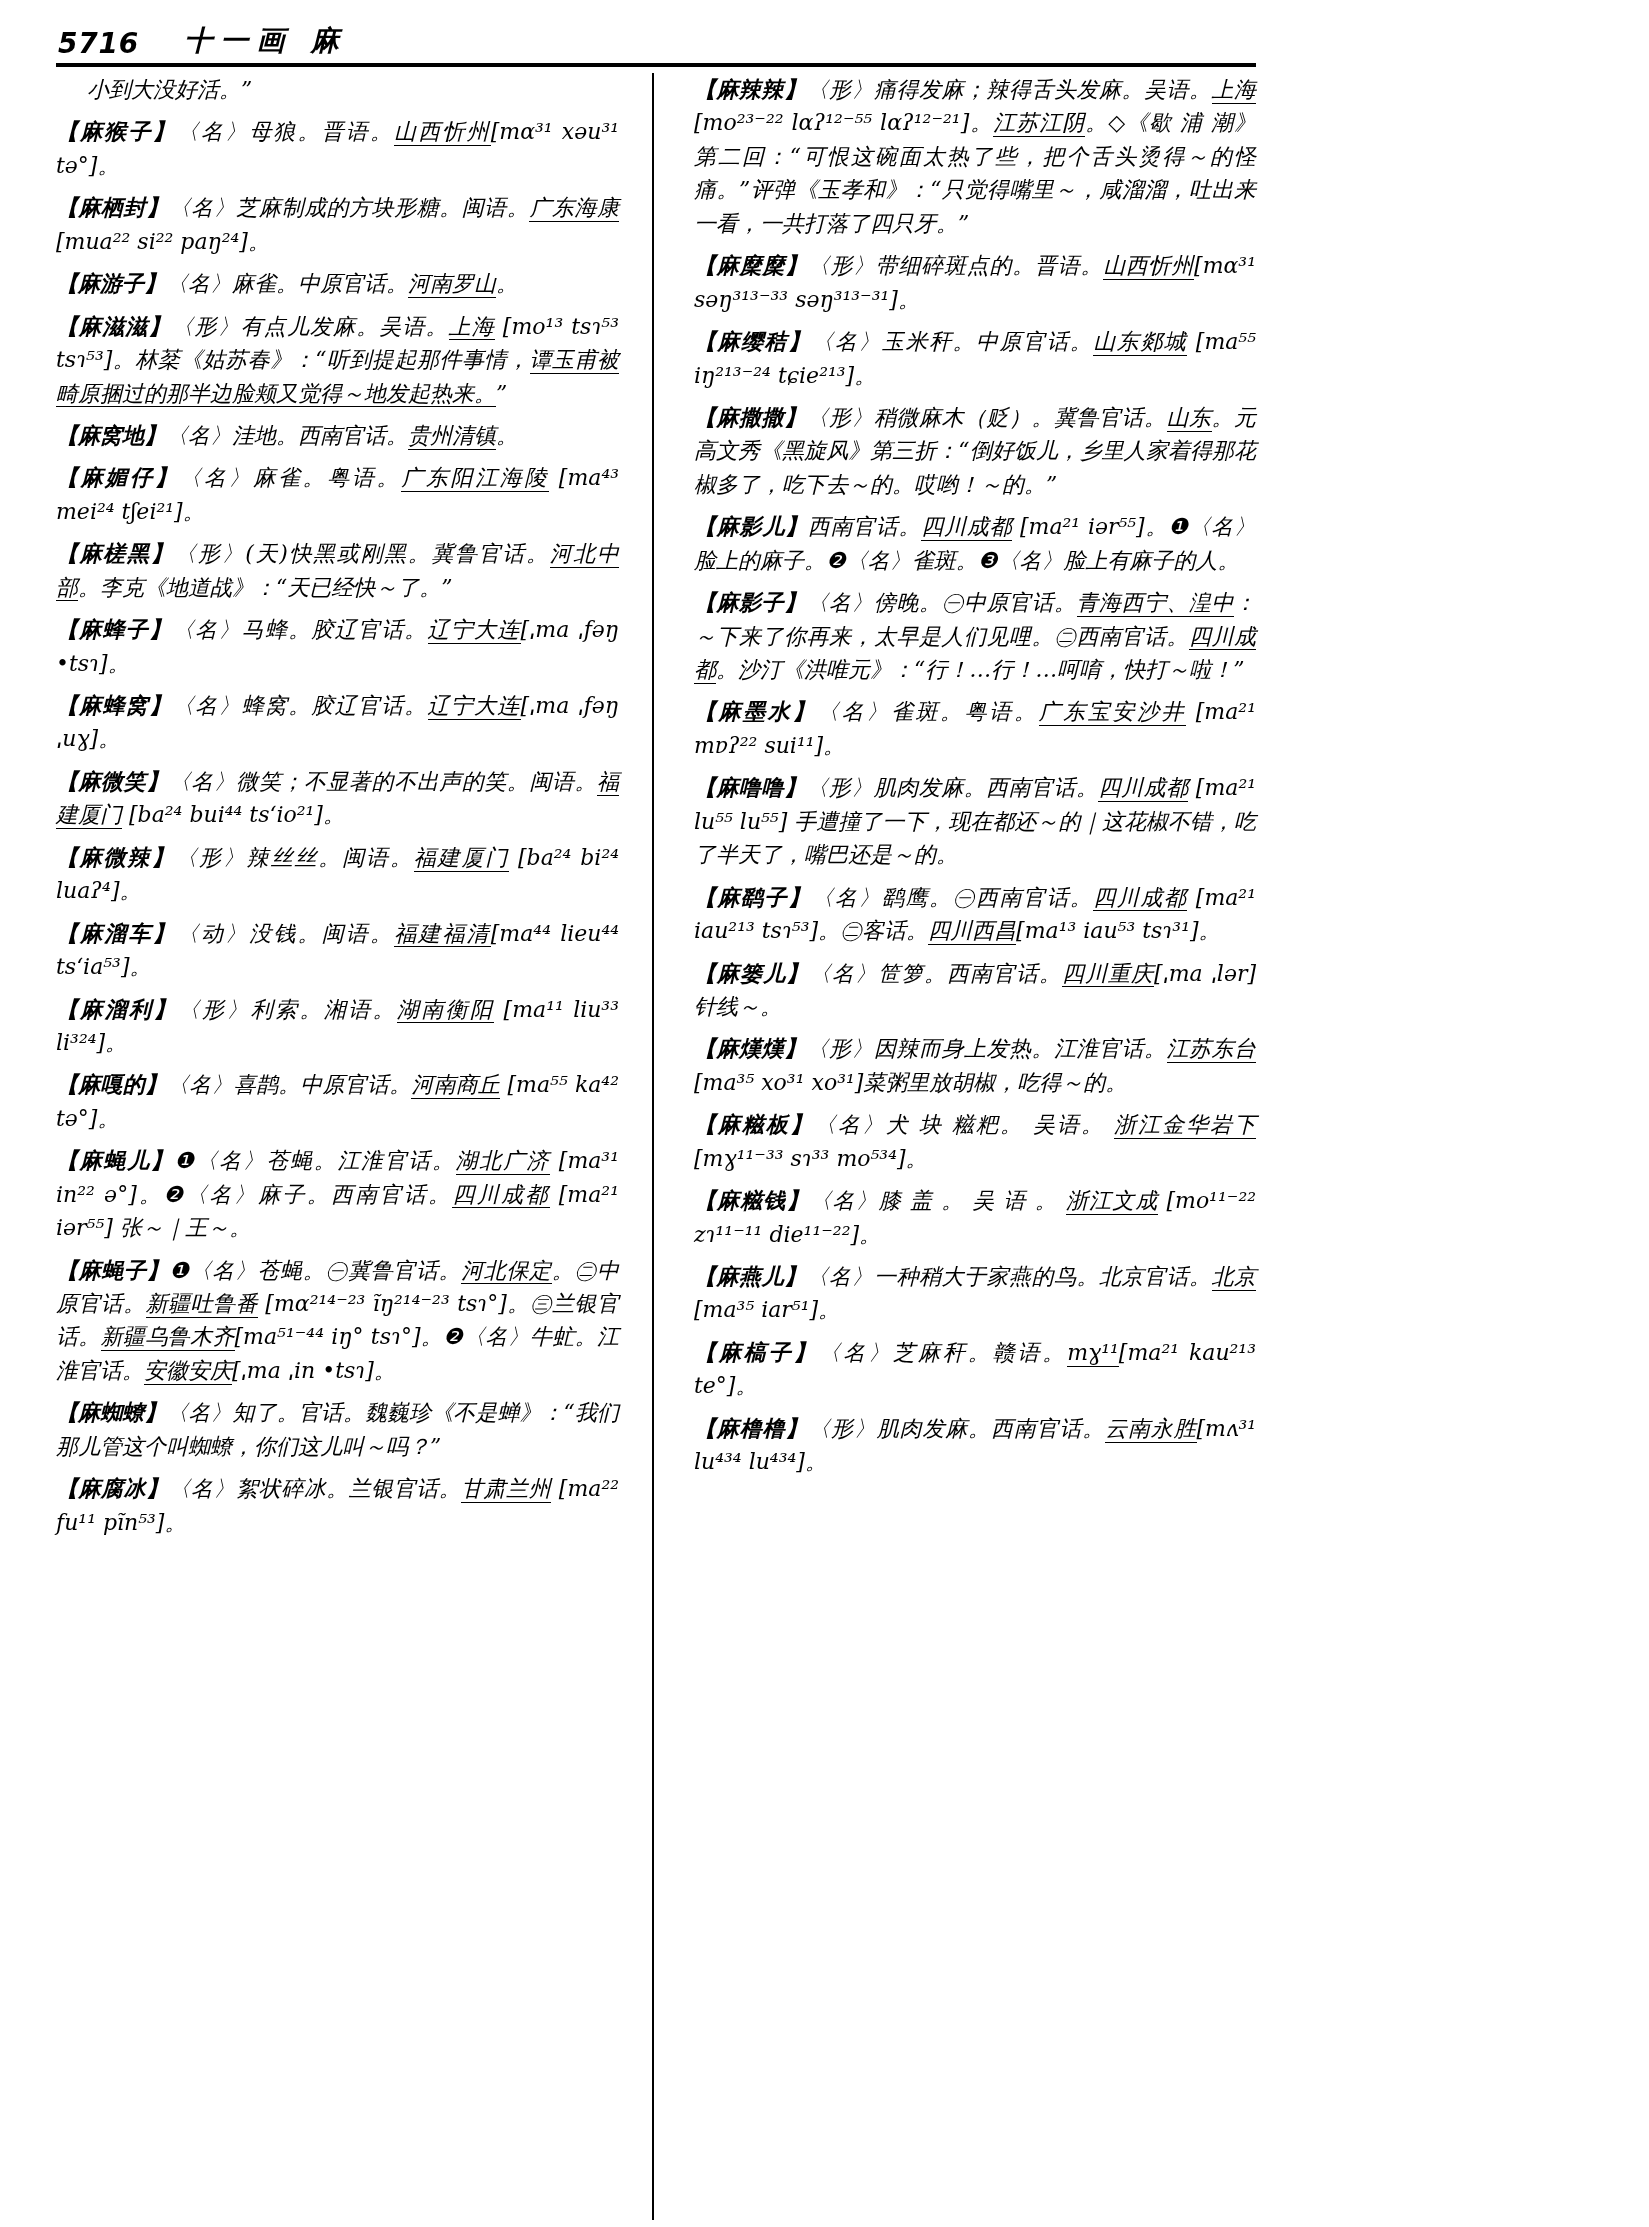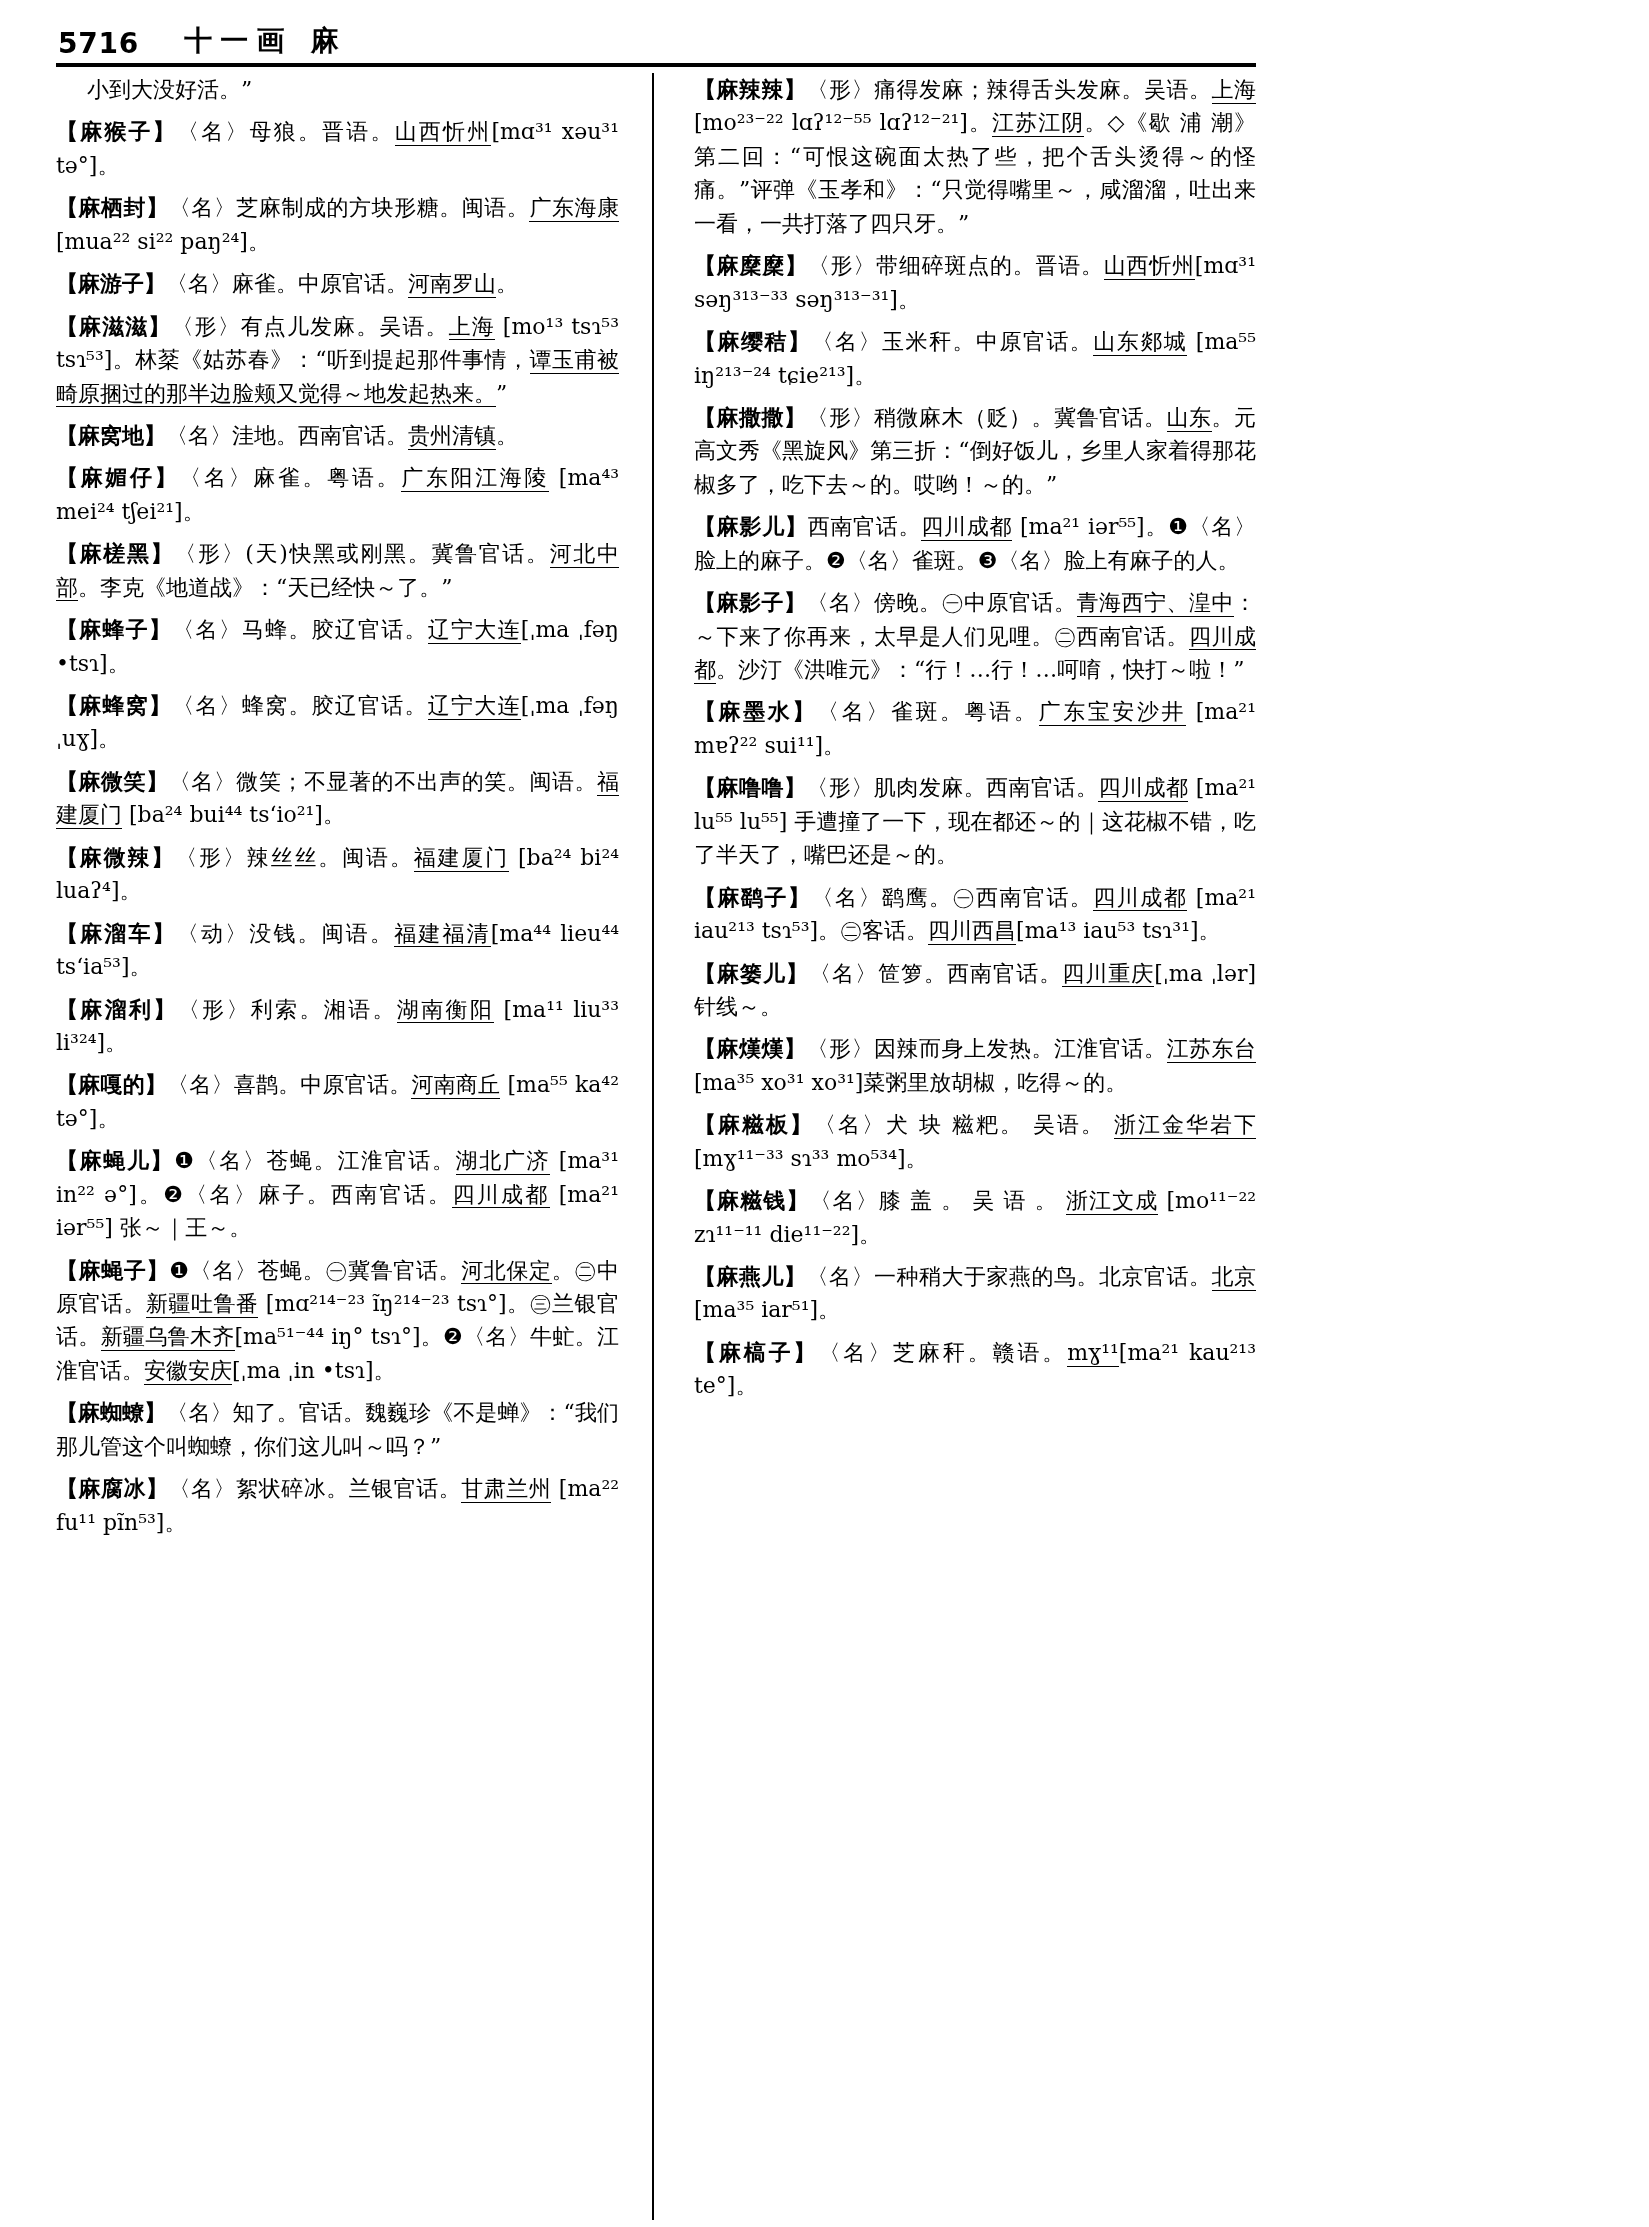--- a/index.html
+++ b/index.html
@@ -14,20 +14,21 @@
     color: #000;
     position: relative;
     overflow: hidden;
   }
   .page {
     position: relative;
     width: 1312px;
     height: 2227px;
     padding: 12px;
     box-sizing: border-box;
+    font-style: italic;
   }
   
   .header {
     position: absolute;
     top: 15px;
     left: 58px;
     right: 58px;
     height: 45px;
     display: flex;
     align-items: flex-end;
@@ -146,18 +147,19 @@
           <div class="entry"><span class="headword">【麻影子】</span><span class="body">〈名〉傍晚。㊀中原官话。<span class="dialect">青海西宁、湟中</span>：～下来了你再来，太早是人们见哩。㊁西南官话。<span class="dialect">四川成都</span>。沙汀《洪唯元》：“行！…行！…呵唷，快打～啦！”</span></div>
           <div class="entry"><span class="headword">【麻墨水】</span><span class="body">〈名〉雀斑。粤语。<span class="dialect">广东宝安沙井</span> [ma²¹ mɐʔ²² sui¹¹]。</span></div>
           <div class="entry"><span class="headword">【麻噜噜】</span><span class="body">〈形〉肌肉发麻。西南官话。<span class="dialect">四川成都</span> [ma²¹ lu⁵⁵ lu⁵⁵] 手遭撞了一下，现在都还～的｜这花椒不错，吃了半天了，嘴巴还是～的。</span></div>
           <div class="entry"><span class="headword">【麻鹞子】</span><span class="body">〈名〉鹞鹰。㊀西南官话。<span class="dialect">四川成都</span> [ma²¹ iau²¹³ tsɿ⁵³]。㊁客话。<span class="dialect">四川西昌</span>[ma¹³ iau⁵³ tsɿ³¹]。</span></div>
           <div class="entry"><span class="headword">【麻篓儿】</span><span class="body">〈名〉笸箩。西南官话。<span class="dialect">四川重庆</span>[ˌma ˌlər] 针线～。</span></div>
           <div class="entry"><span class="headword">【麻熯熯】</span><span class="body">〈形〉因辣而身上发热。江淮官话。<span class="dialect">江苏东台</span> [ma³⁵ xo³¹ xo³¹]菜粥里放胡椒，吃得～的。</span></div>
           <div class="entry"><span class="headword">【麻糍板】</span><span class="body">〈名〉犬 块 糍粑。 吴语。 <span class="dialect">浙江金华岩下</span> [mɣ¹¹⁻³³ sɿ³³ mo⁵³⁴]。</span></div>
           <div class="entry"><span class="headword">【麻糍钱】</span><span class="body">〈名〉膝 盖 。 吴 语 。 <span class="dialect">浙江文成</span> [mo¹¹⁻²² zɿ¹¹⁻¹¹ die¹¹⁻²²]。</span></div>
           <div class="entry"><span class="headword">【麻燕儿】</span><span class="body">〈名〉一种稍大于家燕的鸟。北京官话。<span class="dialect">北京</span> [ma³⁵ iar⁵¹]。</span></div>
           <div class="entry"><span class="headword">【麻槁子】</span><span class="body">〈名〉芝麻秆。赣语。<span class="dialect">mɣ¹¹</span>[ma²¹ kau²¹³ te°]。</span></div>
+          <div class="entry"><span class="headword">【麻橹橹】</span><span class="body">〈形〉肌肉发麻。西南官话。<span class="dialect">云南永胜</span>[mʌ³¹ lu⁴³⁴ lu⁴³⁴]。</span></div>
         </div>
     </div>
 
   </div>
 </div>
 
 
 </body></html>

